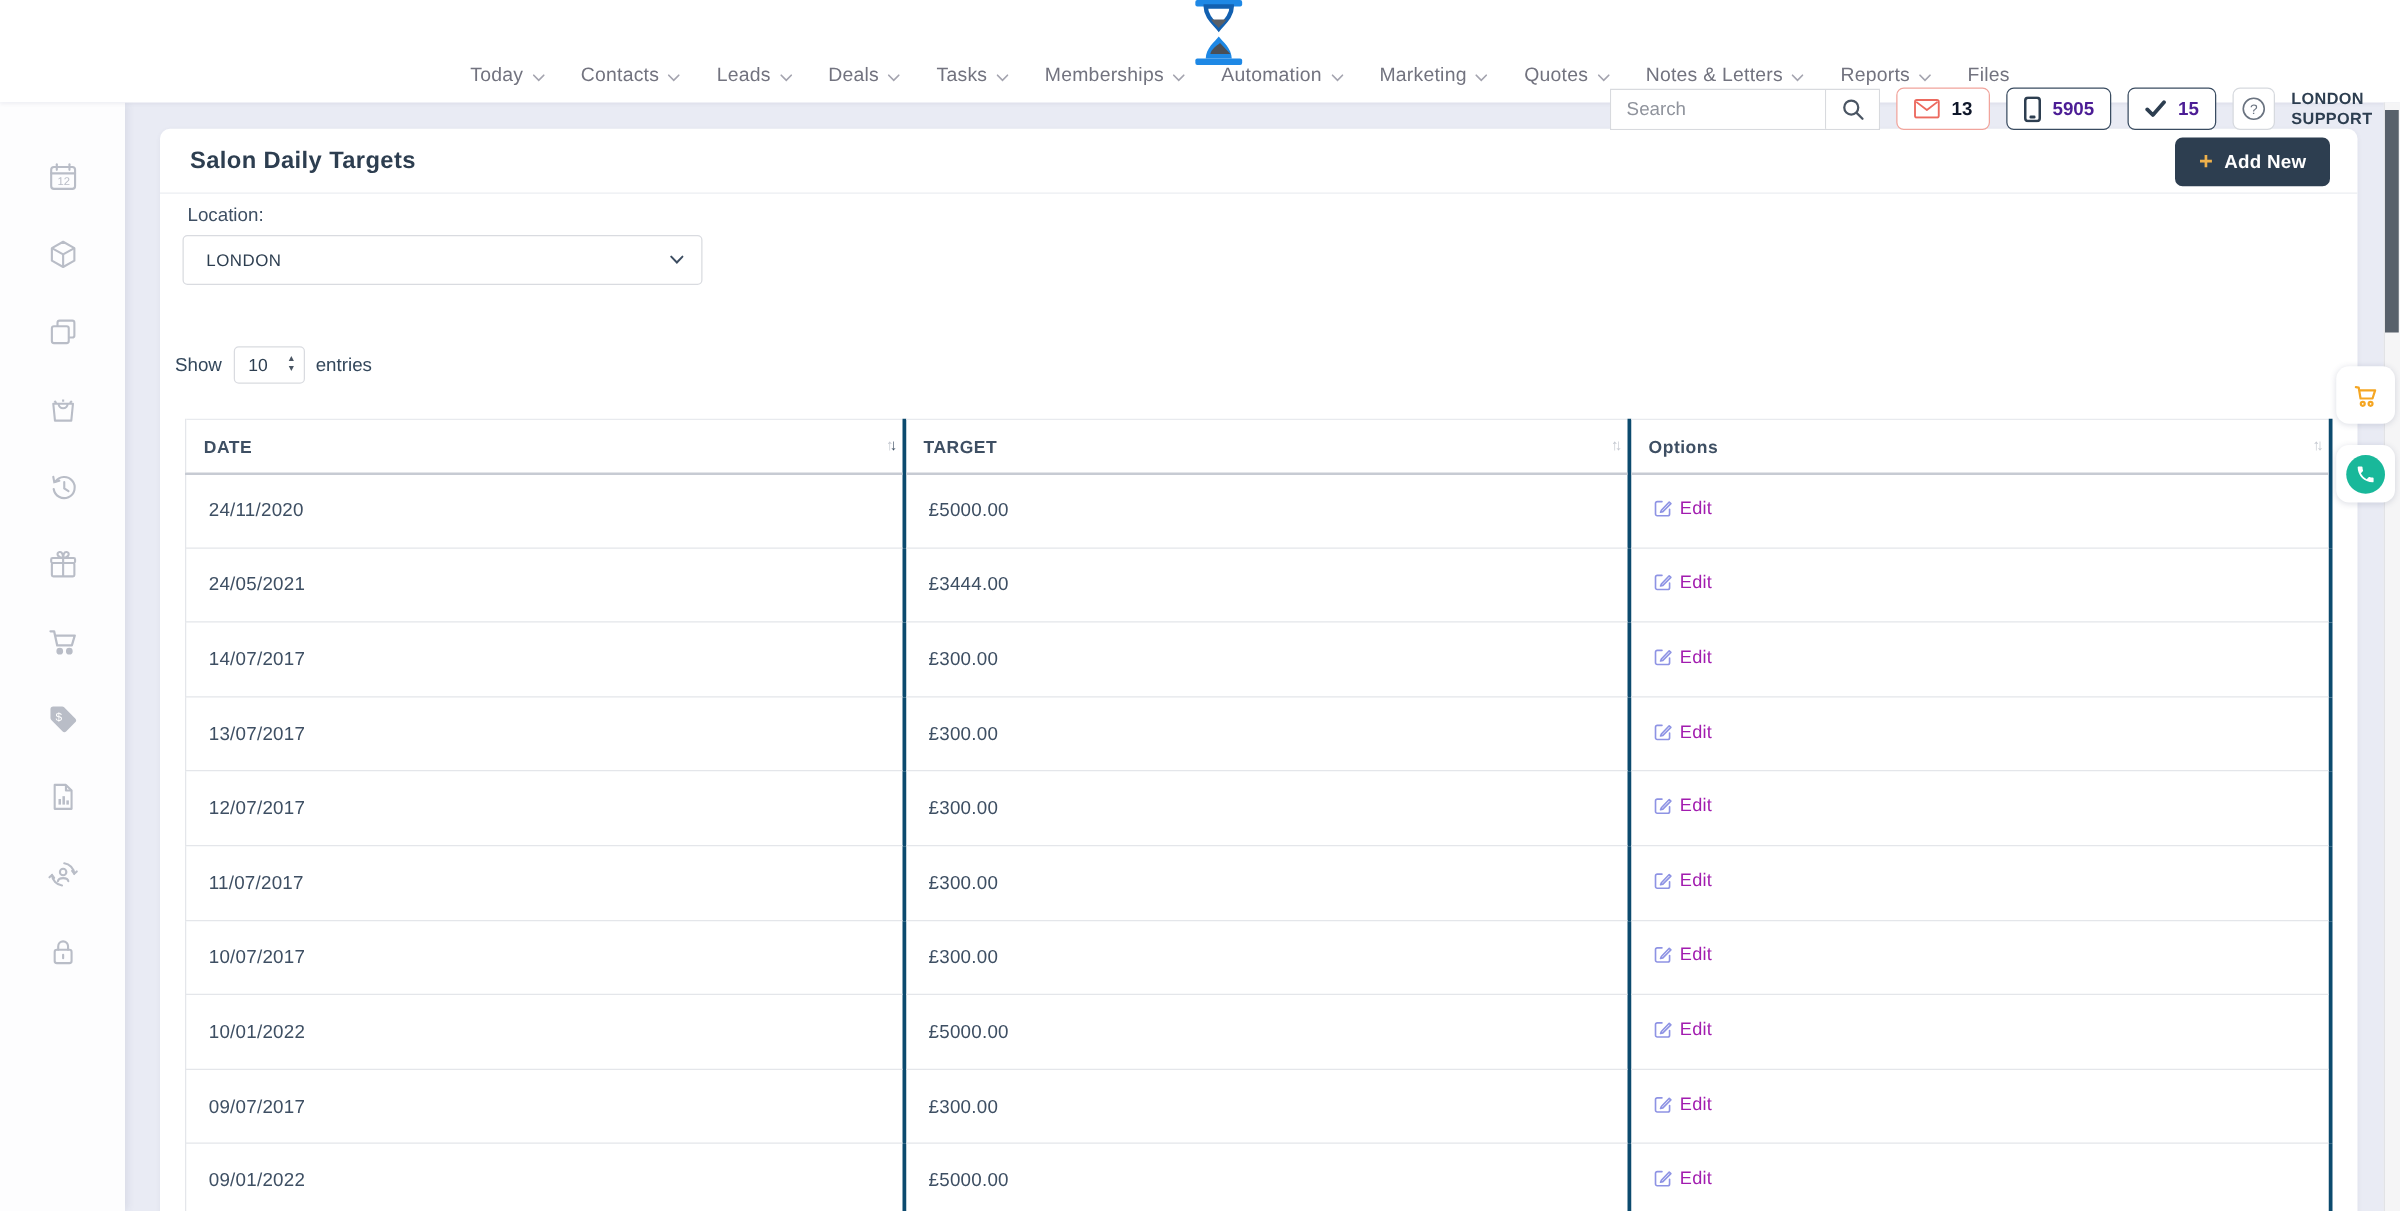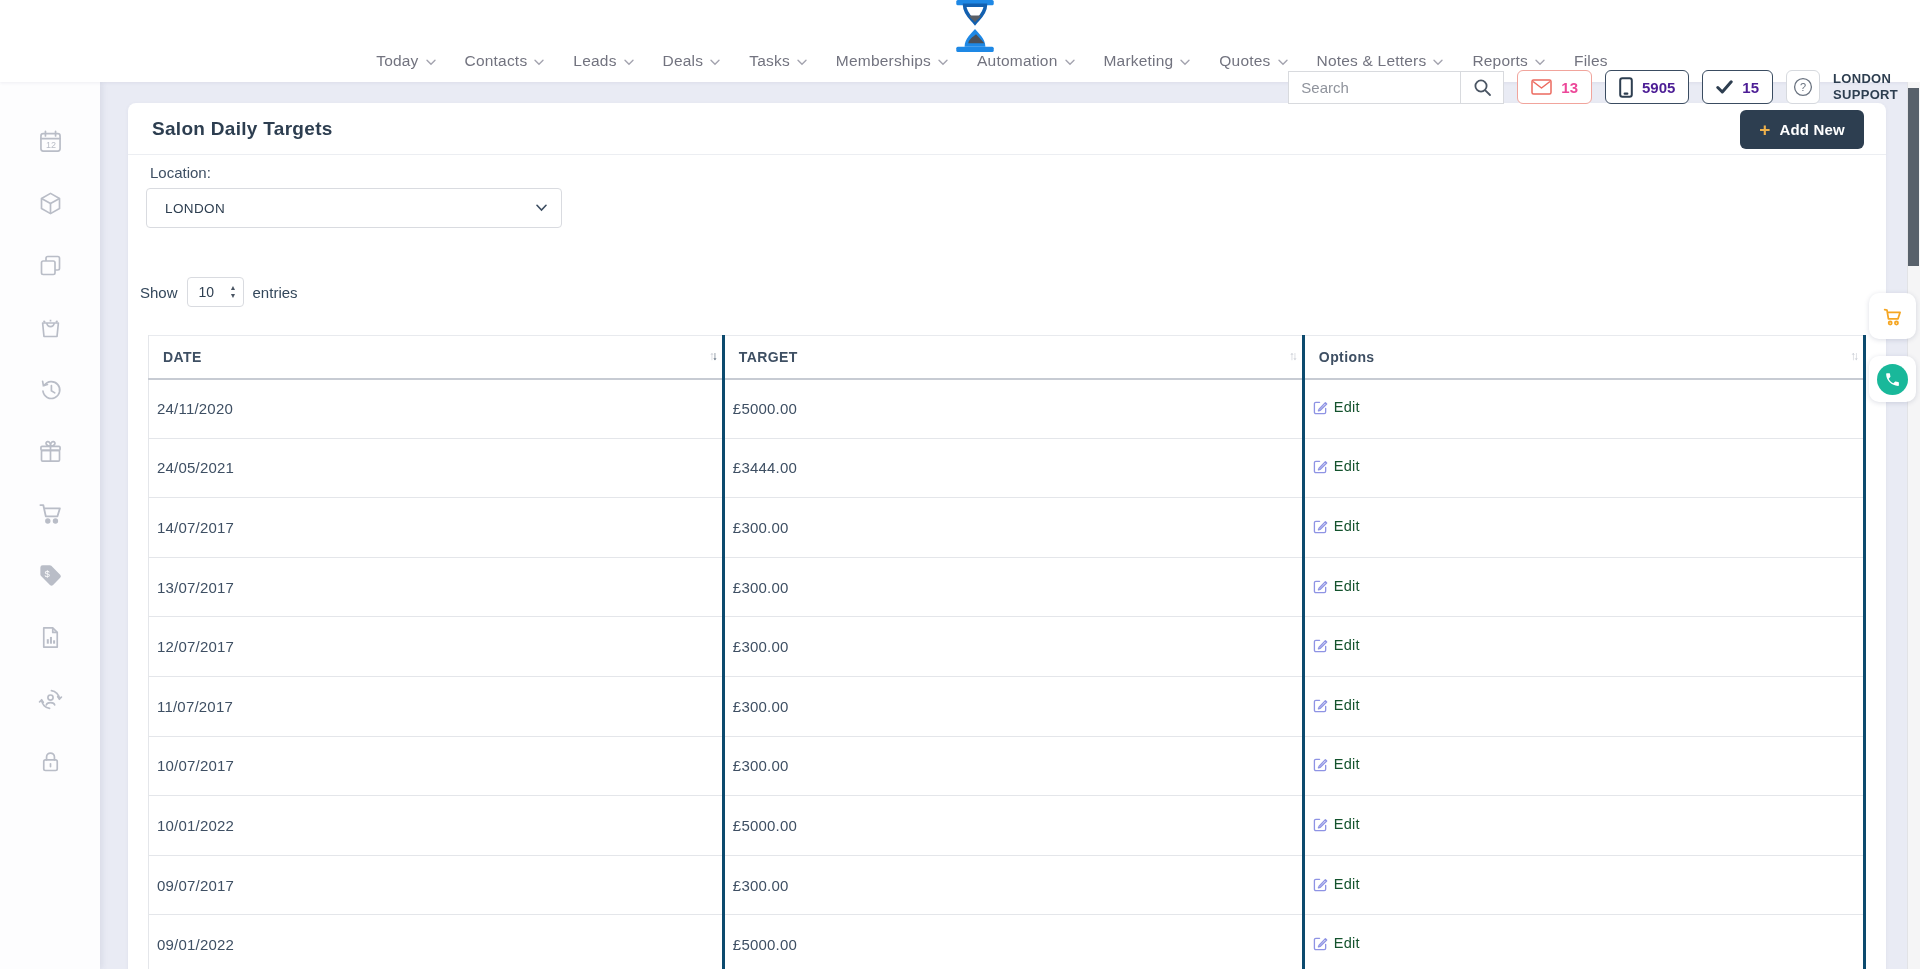--- a/index.html
+++ b/index.html
@@ -20,21 +20,21 @@
                 display:flex; align-items:stretch; }
   .search-box input { flex:1; border:none; outline:none; padding-left:12px; font-size:15px;
                       color:#3e4f63; font-family:inherit; min-width:0; }
   .search-box input::placeholder { color:#8f939c; }
   .search-divider { width:1px; background:#d8dade; }
   .search-btn { width:42px; display:flex; align-items:center; justify-content:center;
                 background:#fff; border:none; cursor:pointer; }
 
   .badge { height:34px; border-radius:6px; display:flex; align-items:center; gap:9px;
            padding:0 13px; font-size:15px; font-weight:700; cursor:pointer; background:#fff; }
-  .badge-red  { border:1px solid #f1a49c; color:#ec4899; }
+  .badge-red  { border:1px solid #f1a49c; color:#0f172a; }
   .badge-navy { border:1px solid #3a4c61; color:#4c1d95;text-align:right; }
 
   .help-btn { width:34px; height:34px; border:1px solid #d6d9de; border-radius:6px; background:#fff;
               display:flex; align-items:center; justify-content:center; cursor:pointer; }
 
   .user-name { font-size:13px; font-weight:700; color:#2d3e50; line-height:16px; letter-spacing:.3px; }
 
   
   .sidebar { position:absolute; left:0; top:82px; width:100px; height:887px; background:#fdfdfe;
              box-shadow:2px 0 6px rgba(60,70,110,.10); z-index:20;
@@ -79,23 +79,23 @@
                   border-top:1px solid #e8eaee; }
   th { height:43px; text-align:left; font-size:14px; font-weight:600; color:#3e4f63;
        letter-spacing:.4px; padding-left:14px; position:relative;
        border-bottom:2px solid #c7cbd3; cursor:pointer; }
   th, td { border-right:3px solid #0c4a6e; }
   th:first-child, td:first-child { border-left:1px solid #e4e6ea; }
   .sort { position:absolute; right:7px; top:13px; font-size:12px; letter-spacing:-3px; }
   .sort .up   { color:#c4c8d0; }
   .sort .down { color:#c4c8d0; }
   .sort.active .down { color:#3e4f63; }
-  td { height:59.6px; font-size:15px; color:#3e4f63; padding-left:8px; letter-spacing:.2px;
+  td { height:59.6px; font-size:15px; color:#3e4f63; padding-left:18px; letter-spacing:.2px;
        border-bottom:1px solid #e4e6ea; background:#fff;margin-top:22px; }
-  .edit-link { display:inline-flex; align-items:flex-end; gap:6px; color:#14532d; font-size:14.5px;
+  .edit-link { display:inline-flex; align-items:flex-start; gap:6px; color:#a21caf; font-size:14.5px;
                cursor:pointer; text-decoration:none; }
 
   
   .float-btn { position:absolute; right:4px; width:47px; height:46px; background:#fff;
                border-radius:10px; box-shadow:0 1px 5px rgba(60,70,110,.18); border:none;
                display:flex; align-items:center; justify-content:center; cursor:pointer; z-index:40; }
   .float-cart  { top:293px; }
   .float-phone { top:356px; }
   .phone-circle { width:31px; height:31px; border-radius:50%; background:#19b89a;
                   display:flex; align-items:center; justify-content:center; }

